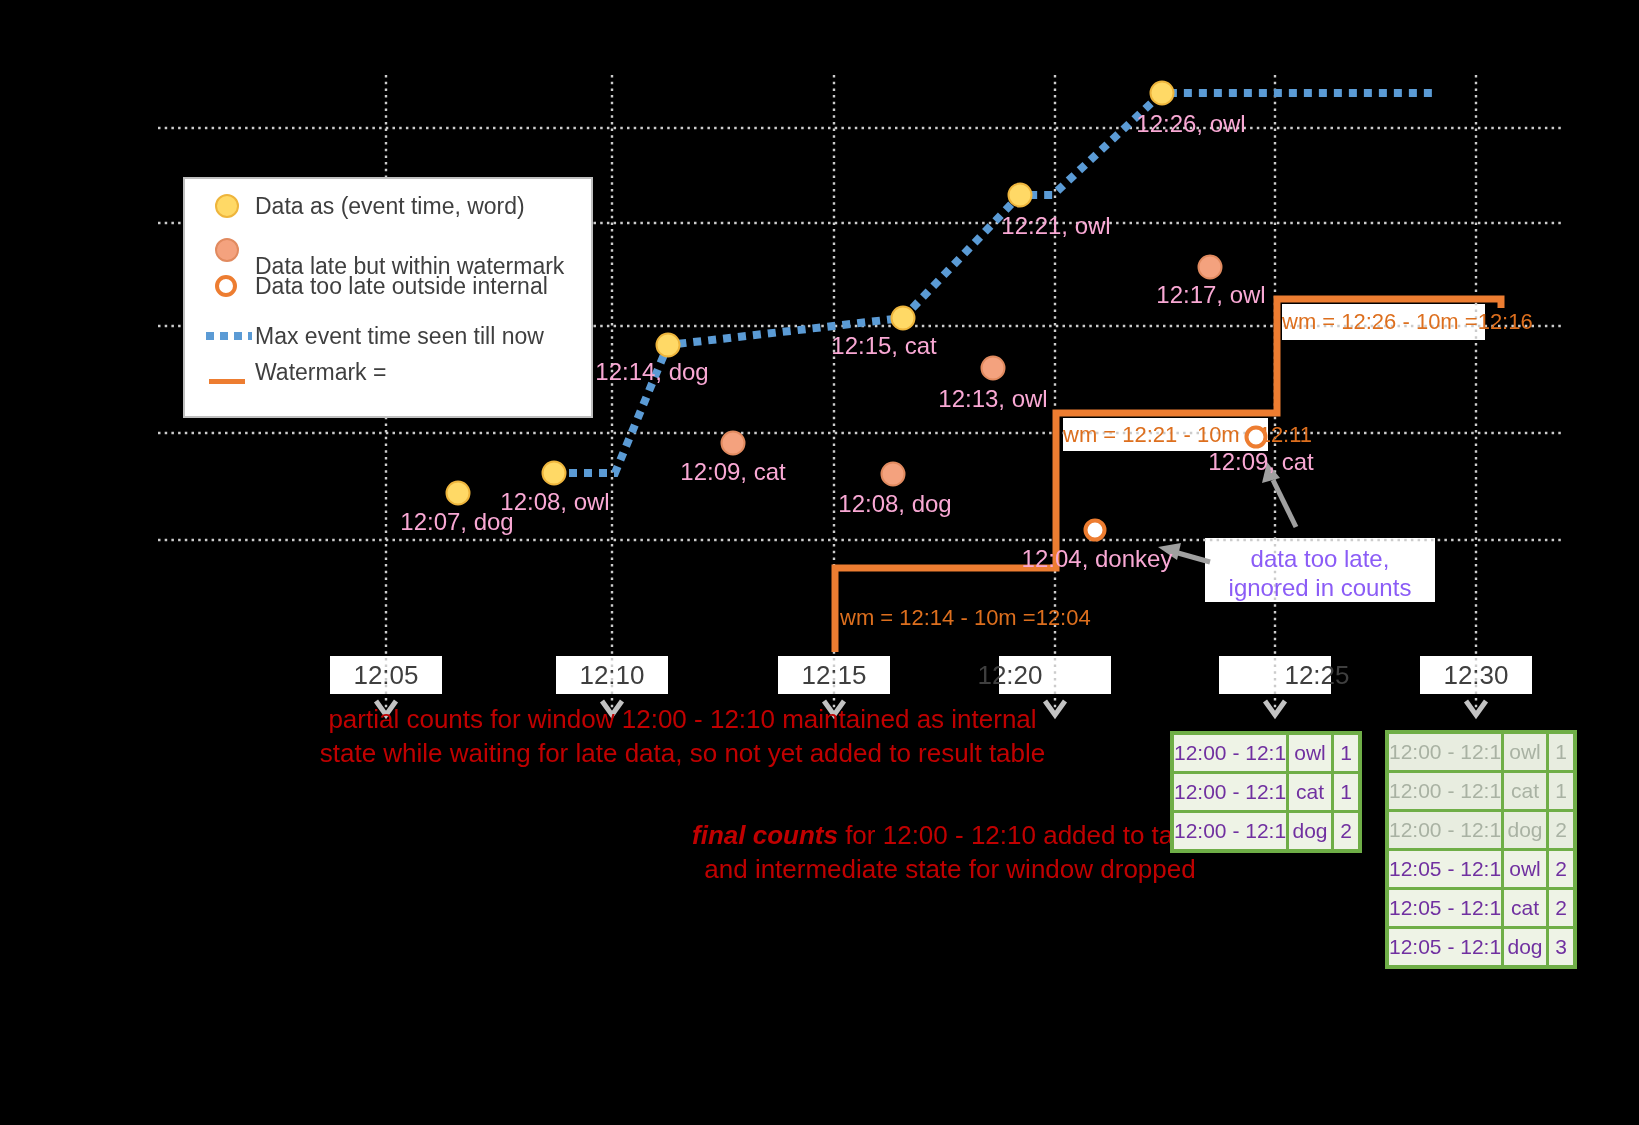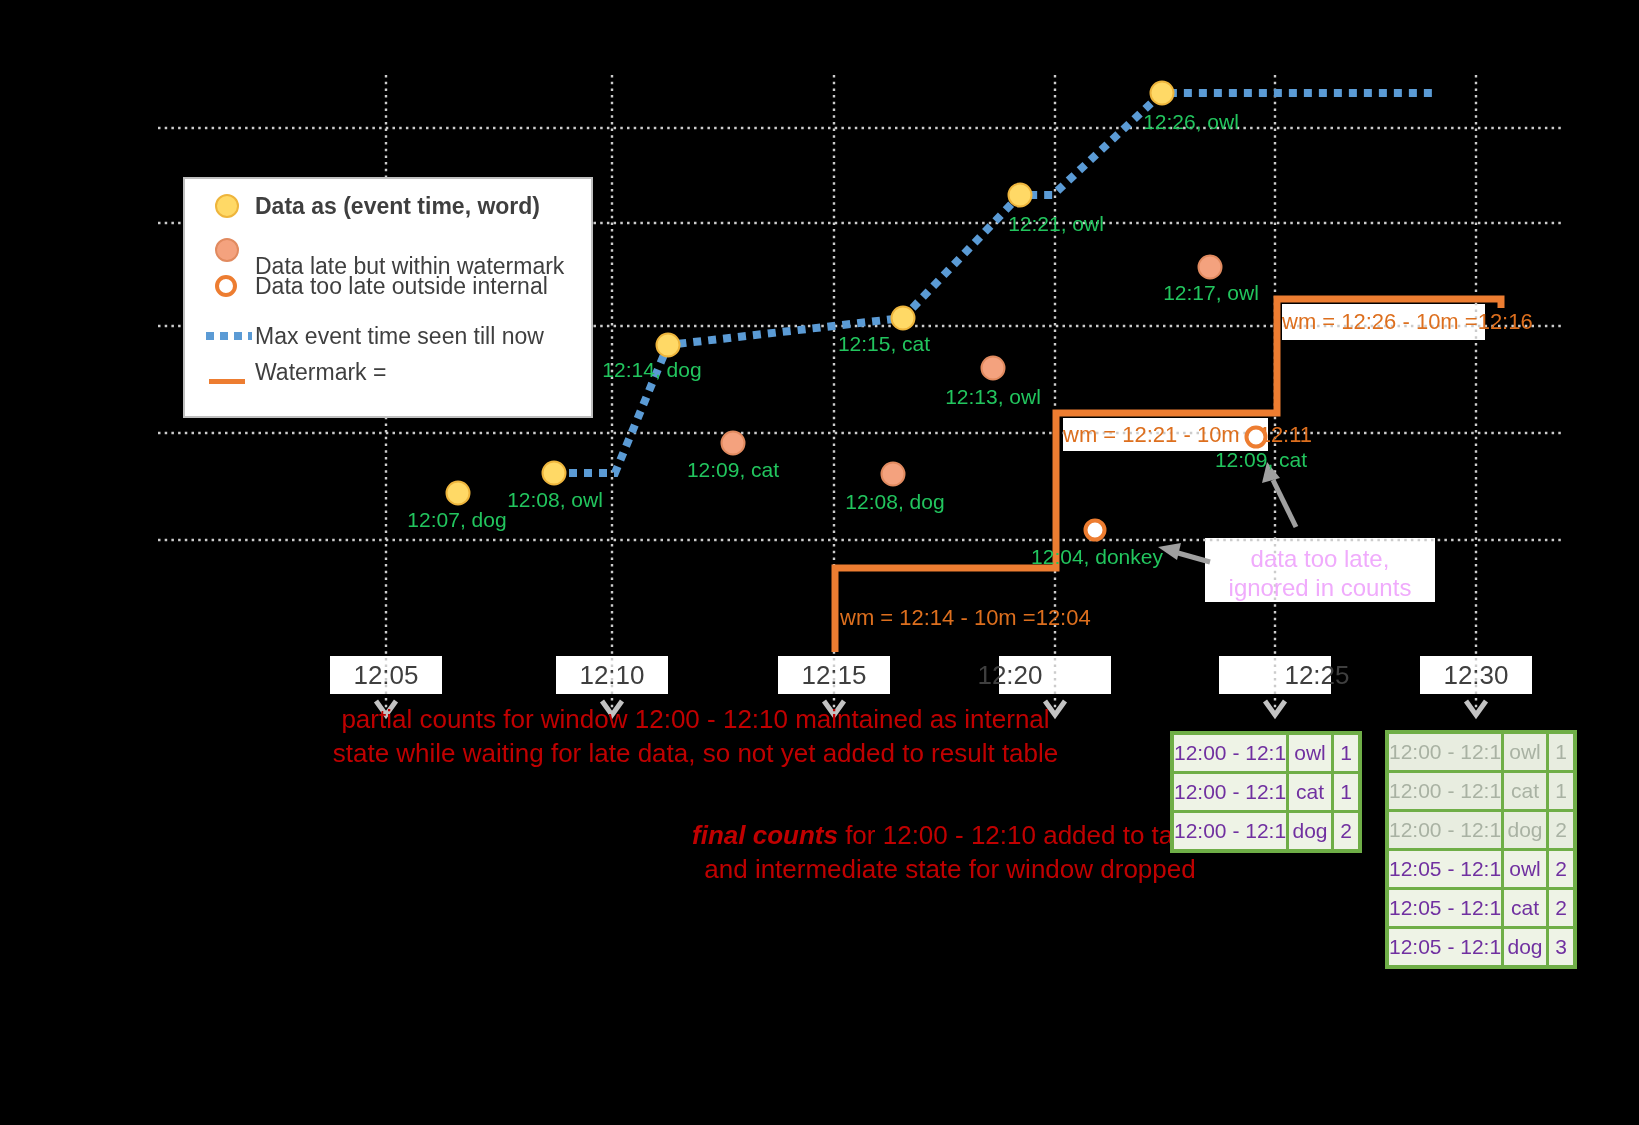--- a/index.html
+++ b/index.html
@@ -15,27 +15,27 @@
   
   #legend{position:absolute;left:183px;top:177px;width:410px;height:241px;background:#fff;
           border:2px solid #bfbfbf;box-sizing:border-box;}
   #legend .ltext{position:absolute;left:70px;color:#3f3f3f;font-size:23px;line-height:26px;white-space:nowrap;}
   .lswatch{position:absolute;border-radius:50%;box-sizing:border-box;}
   
   .dot{position:absolute;transform:translate(-50%,-50%);border-radius:50%;box-sizing:border-box;}
   .dot.ontime{width:25px;height:25px;background:#FFD966;border:2px solid #EEB53C;}
   .dot.late{width:25px;height:25px;background:#F4A27E;border:2px solid #E18A5F;}
   .dot.toolate{width:23px;height:23px;background:#ffffff;border:4px solid #ED7D31;}
-  .plabel{position:absolute;transform:translateX(-50%);color:#22c55e;font-size:21px;white-space:nowrap;}
+  .plabel{position:absolute;transform:translateX(-50%);color:#f9a8d4;font-size:24px;white-space:nowrap;}
   
   .wmtext{position:absolute;color:#DD6F1E;font-size:22px;white-space:nowrap;}
   .wmtext.boxed{text-align:center;}
   
   #toolate-note{position:absolute;left:1205px;top:544px;width:230px;text-align:center;
-                color:#f0abfc;font-size:24px;line-height:29px;}
+                color:#8b5cf6;font-size:24px;line-height:29px;}
   
   .rednote{position:absolute;color:#C00000;font-size:26px;line-height:34px;text-align:center;}
   
   .rtable{position:absolute;background:#6FAE47;padding:4px;display:grid;
           grid-template-columns:112px 42px 24px;gap:3px;}
   .rtable .cell{background:#EEF3E6;color:#7030A0;font-size:21px;height:36px;line-height:36px;
                 text-align:center;white-space:nowrap;overflow:hidden;}
   .rtable .cell.faded{color:#A9B2A3;background:#E8EDE0;}
 </style>
 </head>
@@ -95,21 +95,21 @@
 
   <div class="tick-text" style="left:330px;top:656px;">12:05</div>
   <div class="tick-text" style="left:556px;top:656px;">12:10</div>
   <div class="tick-text" style="left:778px;top:656px;">12:15</div>
   <div class="tick-text" style="left:954px;top:656px;">12:20</div>
   <div class="tick-text" style="left:1219px;top:656px;margin-left:42px;">12:25</div>
   <div class="tick-text" style="left:1420px;top:656px;">12:30</div>
 
   <div id="legend">
     <div class="lswatch" style="left:30px;top:15px;width:24px;height:24px;background:#FFD966;border:2px solid #EEB53C;"></div>
-    <div class="ltext" style="top:14px;font-weight:bold;">Data as (event time, word)</div>
+    <div class="ltext" style="top:14px;">Data as (event time, word)</div>
     <div class="lswatch" style="left:30px;top:59px;width:24px;height:24px;background:#F4A27E;border:2px solid #E18A5F;"></div>
     <div class="ltext" style="top:58px;margin-top:16px;">Data late but within watermark</div>
     <div class="lswatch" style="left:30px;top:96px;width:22px;height:22px;background:#fff;border:4px solid #ED7D31;"></div>
     <div class="ltext" style="top:94px;">Data too late outside internal</div>
     <div style="position:absolute;left:21px;top:153px;width:46px;height:8px;background:repeating-linear-gradient(90deg,#5B9BD5 0 8px,transparent 8px 14px);"></div>
     <div class="ltext" style="top:144px;">Max event time seen till now</div>
     <div class="ltext" style="top:180px;">Watermark =</div>
     <div style="position:absolute;left:24px;top:200px;width:36px;height:5px;background:#ED7D31;"></div>
   </div>
 
@@ -142,21 +142,21 @@
       <div class="dot late" style="left: 993px; top: 368px;"></div>
       <div class="plabel" style="left: 993px; top: 385px;">12:13, owl</div>
       <div class="dot late" style="left: 1210px; top: 267px;"></div>
       <div class="plabel" style="left: 1211px; top: 281px;">12:17, owl</div>
       <div class="dot toolate" style="left: 1095px; top: 530px;"></div>
       <div class="plabel" style="left: 1097px; top: 545px;">12:04, donkey</div>
       <div class="dot toolate" style="left: 1256px; top: 437px;"></div>
       <div class="plabel" style="left: 1261px; top: 448px;">12:09, cat</div>
     </div>
 
-  <div class="rednote" style="left:323px;top:702px;width:745px;">
+  <div class="rednote" style="left:310px;top:702px;width:745px;">
     <div>partial counts for window 12:00 - 12:10 maintained as internal</div>
     <div>state while waiting for late data, so not yet added  to result table</div>
   </div>
   <div class="rednote" style="left:655px;top:818px;width:590px;">
     <div><b><i>final counts</i></b><span> for 12:00 - 12:10 added to table</span></div>
     <div>and intermediate state for window dropped</div>
   </div>
 
   <div class="rtable" style="left:1170px;top:731px;">
     <div class="cell">12:00 - 12:10</div>

